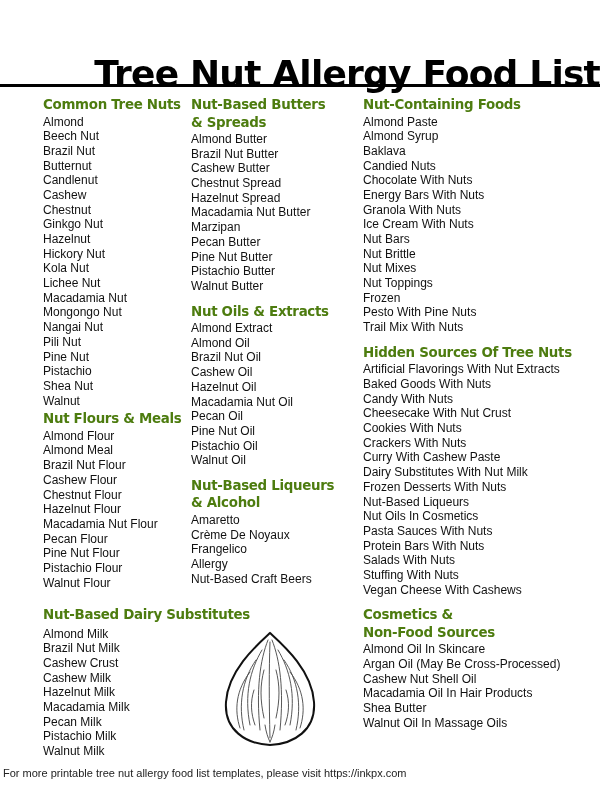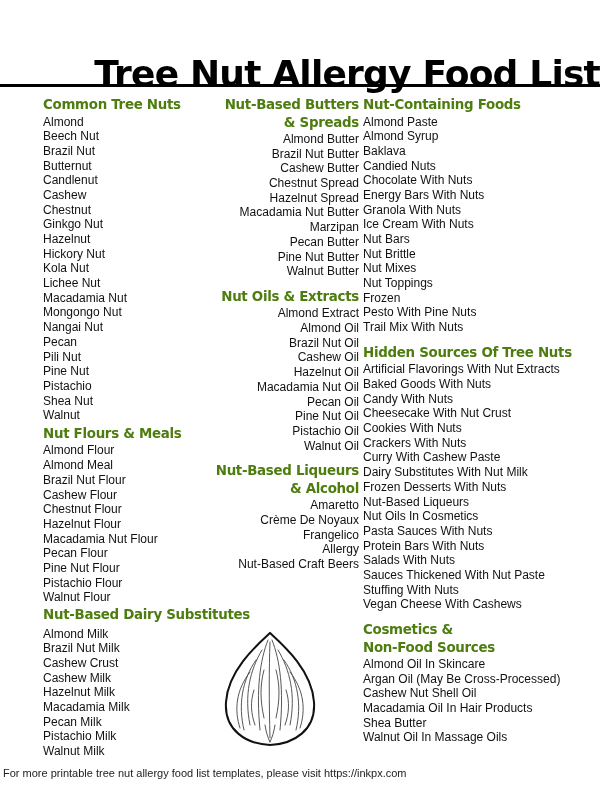--- a/index.html
+++ b/index.html
@@ -9,21 +9,21 @@
   }
   .title {
     position: absolute; left: 0; top: 26px; width: 600px; text-align: right;
     font-family: "DejaVu Sans", "Liberation Sans", sans-serif;
     font-weight: bold; font-size: 36px; letter-spacing: -0.8px; color: #000;
     line-height: 48px;
   }
   .rule { position: absolute; left: 0; top: 84px; width: 600px; height: 3px; background: #000; }
   .col { position: absolute; top: 96px; }
   .col1 { left: 43px; width: 150px; }
-  .col2 { left: 199px; width: 160px; text-align: right; }
+  .col2 { left: 191px; width: 160px; }
   .col3 { left: 363px; width: 230px; }
   .section { margin: 0; }
   .section-title {
     font-family: "DejaVu Sans", "Liberation Sans", sans-serif;
     font-weight: bold; font-size: 13.4px; line-height: 17.5px; color: #4d7c0f;
     letter-spacing: -0.3px; margin: 0;
   }
   .items { list-style: none; margin: 1px 0 0 0; padding: 0; }
   .items li { font-size: 12px; line-height: 14.68px; white-space: nowrap; color: #111; }
   .gap-m { height: 9px; }
@@ -52,21 +52,20 @@
         <li>Cashew</li>
         <li>Chestnut</li>
         <li>Ginkgo Nut</li>
         <li>Hazelnut</li>
         <li>Hickory Nut</li>
         <li>Kola Nut</li>
         <li>Lichee Nut</li>
         <li>Macadamia Nut</li>
         <li>Mongongo Nut</li>
         <li>Nangai Nut</li>
-        <li>Pecan</li>
         <li>Pili Nut</li>
         <li>Pine Nut</li>
         <li>Pistachio</li>
         <li>Shea Nut</li>
         <li>Walnut</li>
       </ul>
   </div>
   <div class="section" style="margin-top:2px;">
     <h2 class="section-title">Nut Flours &amp; Meals</h2>
     <ul class="items">
@@ -109,20 +108,21 @@
     <ul class="items">
         <li>Almond Butter</li>
         <li>Brazil Nut Butter</li>
         <li>Cashew Butter</li>
         <li>Chestnut Spread</li>
         <li>Hazelnut Spread</li>
         <li>Macadamia Nut Butter</li>
         <li>Marzipan</li>
         <li>Pecan Butter</li>
         <li>Pine Nut Butter</li>
+        <li>Pistachio Butter</li>
         <li>Walnut Butter</li>
       </ul>
   </div>
   <div class="gap-m"></div>
   <div class="section">
     <h2 class="section-title">Nut Oils &amp; Extracts</h2>
     <ul class="items">
         <li>Almond Extract</li>
         <li>Almond Oil</li>
         <li>Brazil Nut Oil</li>
@@ -183,21 +183,20 @@
         <li>Cookies With Nuts</li>
         <li>Crackers With Nuts</li>
         <li>Curry With Cashew Paste</li>
         <li>Dairy Substitutes With Nut Milk</li>
         <li>Frozen Desserts With Nuts</li>
         <li>Nut-Based Liqueurs</li>
         <li>Nut Oils In Cosmetics</li>
         <li>Pasta Sauces With Nuts</li>
         <li>Protein Bars With Nuts</li>
         <li>Salads With Nuts</li>
-        <li>Sauces Thickened With Nut Paste</li>
         <li>Stuffing With Nuts</li>
         <li>Vegan Cheese With Cashews</li>
       </ul>
   </div>
   <div class="gap-m"></div>
   <div class="section">
     <h2 class="section-title">
       <span>Cosmetics &amp;</span><br>
       <span>Non-Food Sources</span>
     </h2>

